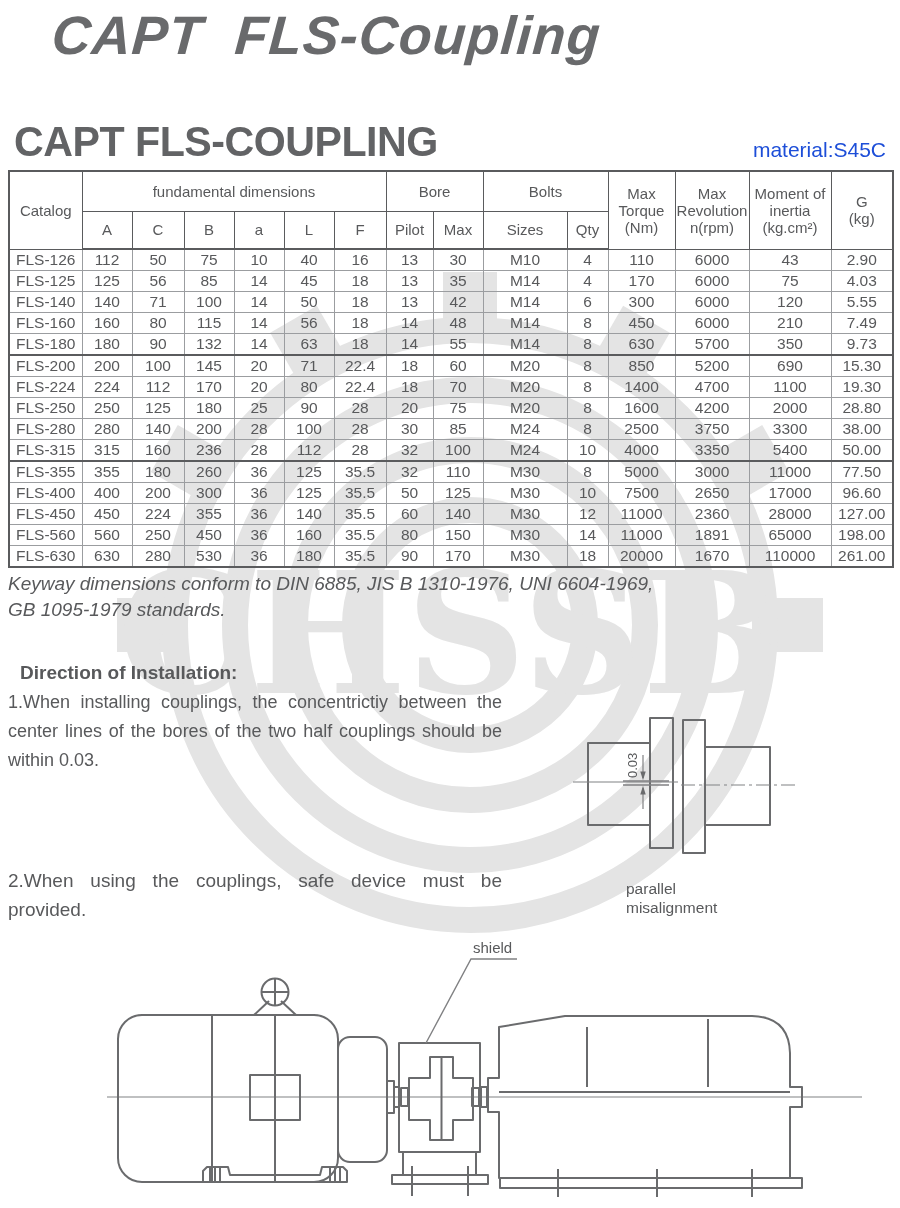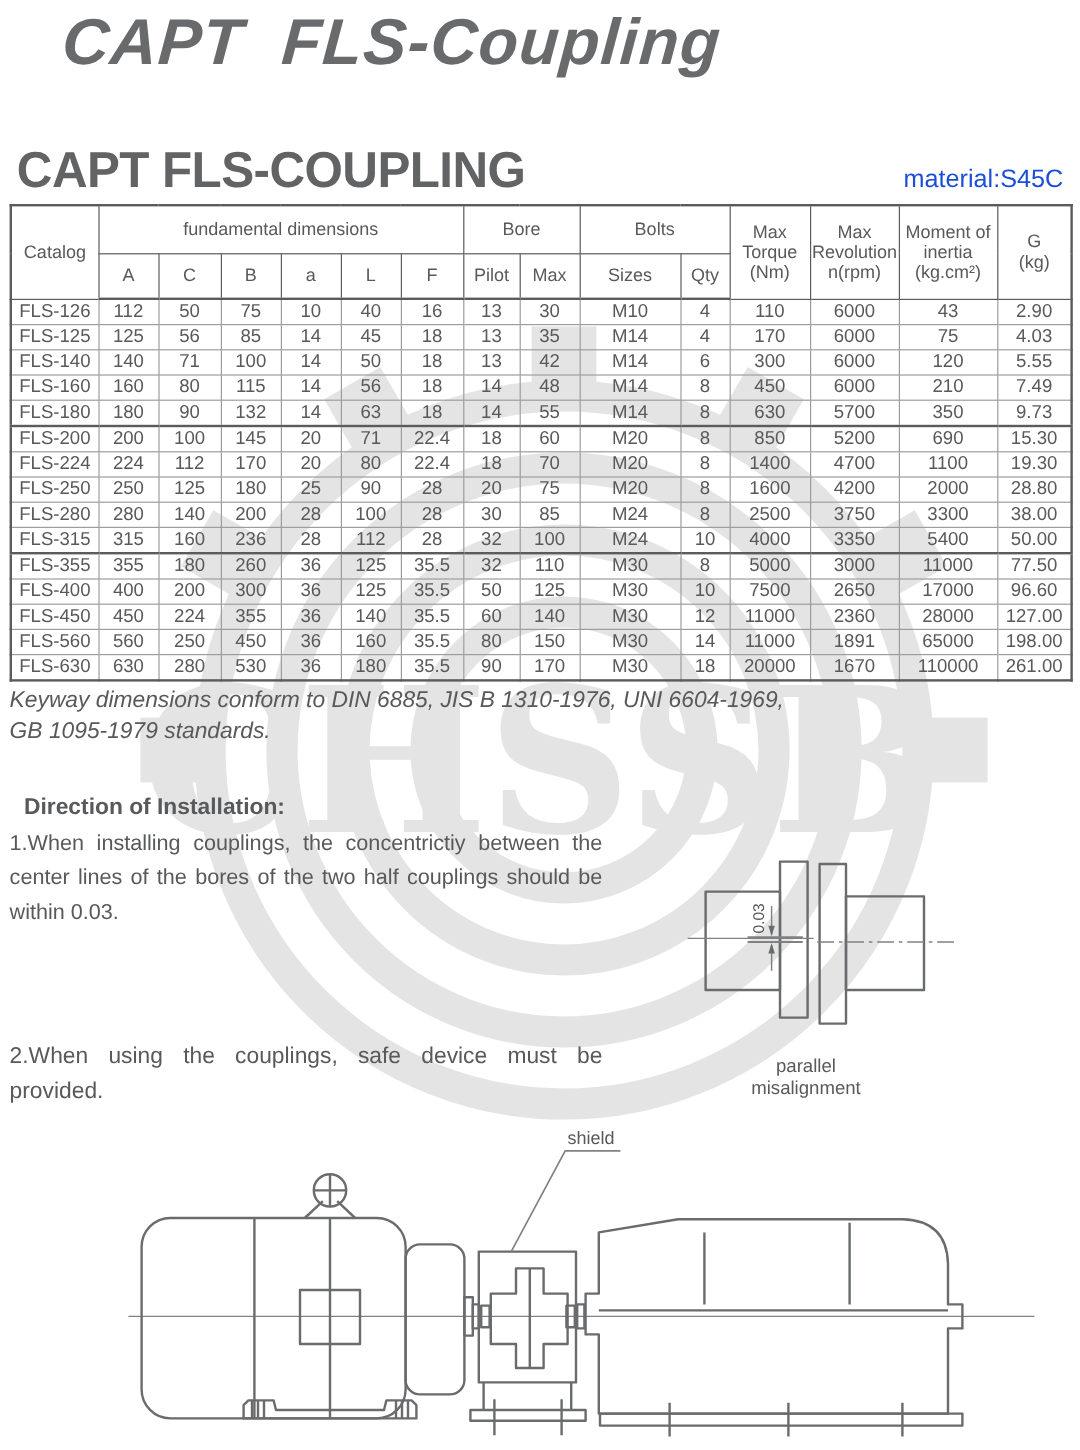--- a/index.html
+++ b/index.html
@@ -38,21 +38,21 @@
   table.spec tbody td{height:21px;line-height:20px;}
   table.spec{border:2px solid var(--line-heavy);}
   table.spec thead tr.h2 th{border-bottom:2px solid var(--line-heavy);}
   table.spec thead th{border-color:var(--line-heavy);}
   table.spec tbody tr.group-start td{border-top:2px solid var(--line-heavy);}
   .note{left:8px;top:571px;width:652px;font-size:19px;line-height:26px;font-style:italic;}
   .dir-head{left:20px;top:662px;font-size:19px;font-weight:bold;}
   .para{left:8px;top:688px;width:494px;font-size:18px;line-height:29px;text-align:justify;}
   .para2{left:8px;top:866px;width:494px;font-size:19px;line-height:29px;text-align:justify;}
   .mis-svg{position:absolute;left:565px;top:705px;z-index:1;}
-  .mis-caption{left:626px;top:879px;font-size:15.5px;line-height:19px;color:var(--text);text-align:center;}
+  .mis-caption{left:626px;top:879px;font-size:15.5px;line-height:19px;color:var(--text);}
   .machine-svg{position:absolute;left:0;top:935px;z-index:1;}
   svg .ln{stroke:var(--stroke);stroke-width:2;fill:none;stroke-linejoin:round;stroke-linecap:butt;}
   svg .thin{stroke:#808183;stroke-width:1.2;fill:none;}
   svg .lbl{fill:var(--text);font-family:"Liberation Sans",sans-serif;font-size:15px;}
   svg .dim{fill:var(--text);font-family:"Liberation Sans",sans-serif;font-size:13px;}
   svg .arrow{fill:var(--stroke);stroke:none;}
   svg .wm{fill:none;stroke:var(--wm);}
   svg .wm-fill{fill:var(--wm);stroke:none;}
   svg .wm-text{fill:var(--wm);font-family:"DejaVu Serif","Liberation Serif",serif;font-weight:bold;}
 </style>

